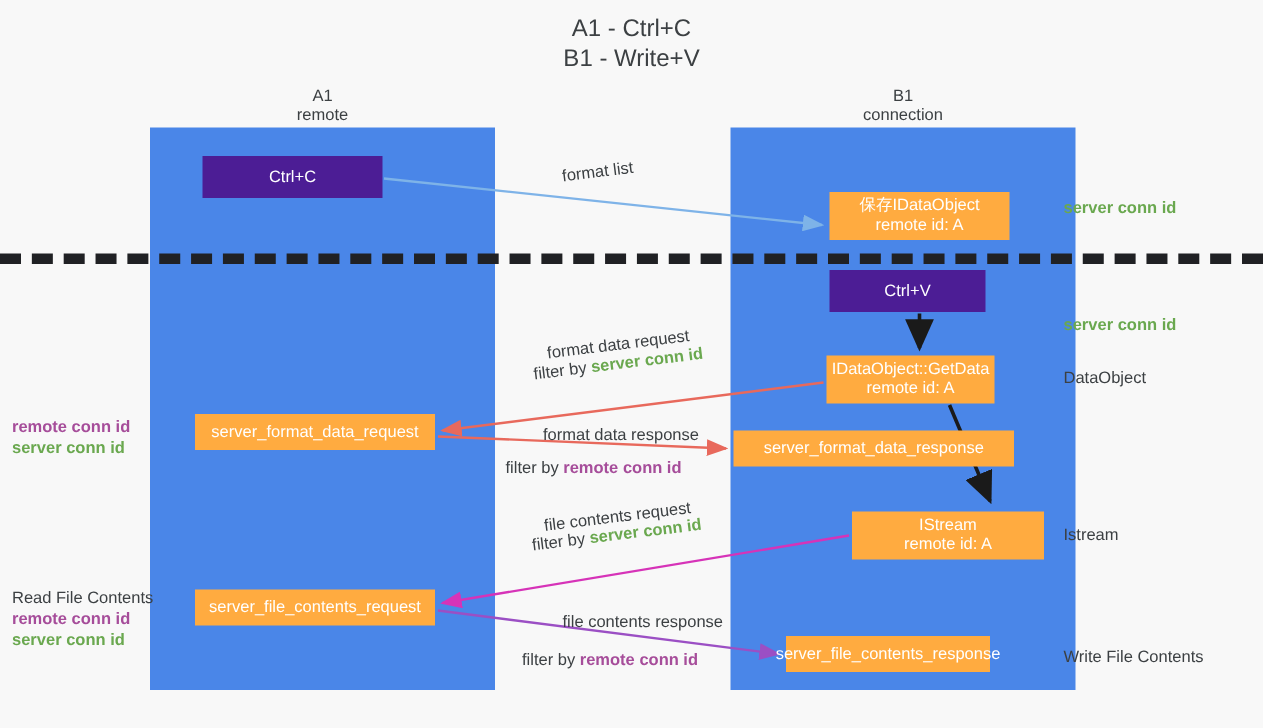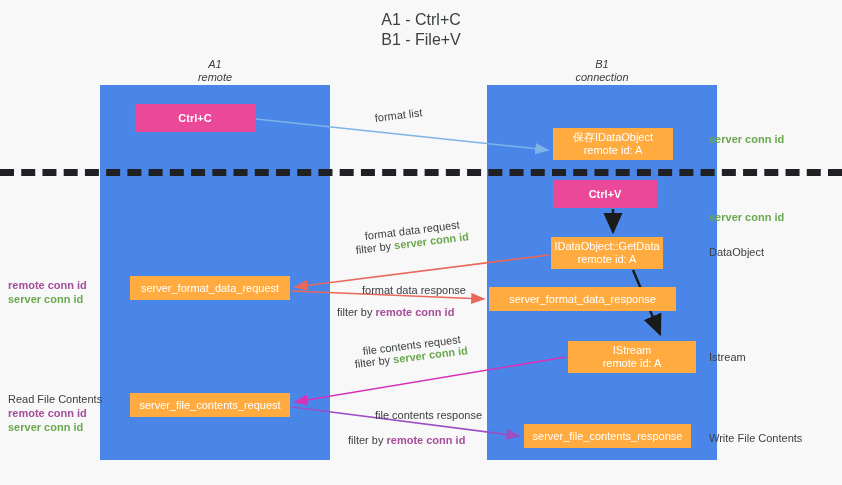--- a/index.html
+++ b/index.html
@@ -31,21 +31,20 @@
     line-height: 20px;
     color: #3c4043;
   }
 
   
   .col-header {
     text-align: center;
     font-size: 11px;
     line-height: 13px;
     color: #3c4043;
-    font-style: italic;
   }
   #col-header-a1 { left: 100px; top: 58px; width: 230px; }
   #col-header-b1 { left: 487px; top: 58px; width: 230px; }
   .col-header .ch-name { display: block; }
   .col-header .ch-sub { display: block; }
 
   
   .lane {
     background: #4a86e8;
   }
@@ -64,34 +63,34 @@
     display: flex;
     flex-direction: column;
     align-items: center;
     justify-content: center;
     text-align: center;
     color: #ffffff;
     font-size: 11px;
     line-height: 13px;
     padding: 2px 4px;
   }
-  .node.green { background: #ec4899; font-weight: bold; }
+  .node.green { background: #4c1d95; }
   .node.orange { background: #ffab40; }
   .node .line2 { display: block; }
 
   #node-ctrl-c   { left: 135px; top: 104px; width: 120px; height: 28px; }
   #node-save-ido { left: 553px; top: 128px; width: 120px; height: 32px; }
   #node-ctrl-v   { left: 553px; top: 180px; width: 104px; height: 28px; }
   #node-getdata  { left: 551px; top: 237px; width: 112px; height: 32px; }
   #node-istream  { left: 568px; top: 341px; width: 128px; height: 32px; }
 
   #node-sfdreq   { left: 130px; top: 276px; width: 160px; height: 24px; }
   #node-sfdres   { left: 489px; top: 287px; width: 187px; height: 24px; }
   #node-sfcreq   { left: 130px; top: 393px; width: 160px; height: 24px; }
-  #node-sfcres   { left: 524px; top: 424px; width: 167px; height: 24px; }
+  #node-sfcres   { left: 524px; top: 424px; width: 136px; height: 24px; }
 
   
   .side-label {
     font-size: 11px;
     line-height: 14px;
   }
   .green-txt  { color: #6aa84f; font-weight: bold; }
   .purple-txt { color: #a64d9a; font-weight: bold; }
   .dark-txt   { color: #3c4043; }
 
@@ -129,21 +128,21 @@
     pointer-events: none;
   }
 </style>
 </head>
 <body>
 
 <div id="stage">
 
   <div id="title-block" class="abs">
     <div>A1 - Ctrl+C</div>
-    <div>B1 - File+V</div>
+    <div>B1 - Write+V</div>
   </div>
 
   <div id="col-header-a1" class="abs col-header">
     <span class="ch-name">A1</span>
     <span class="ch-sub">remote</span>
   </div>
   <div id="col-header-b1" class="abs col-header">
     <span class="ch-name">B1</span>
     <span class="ch-sub">connection</span>
   </div>

